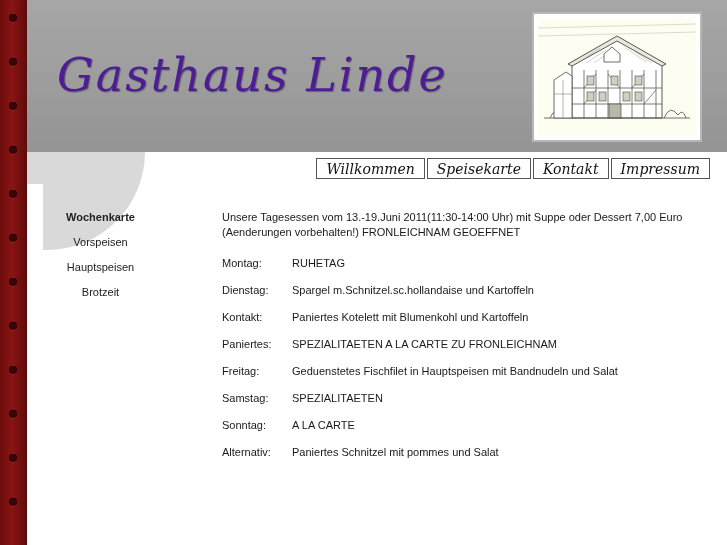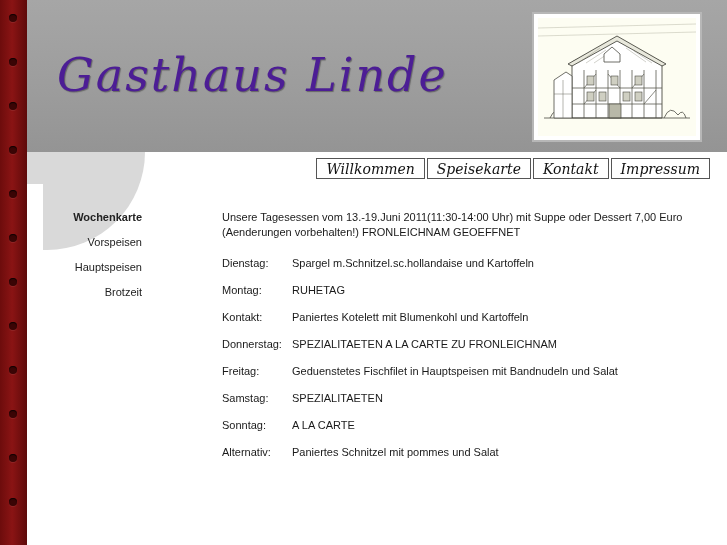--- a/index.html
+++ b/index.html
@@ -140,24 +140,24 @@
     position: absolute;
     left: 0;
     top: 0;
     width: 16px;
     height: 361px;
     background: #ffffff;
   }
 
   .sidebar {
     position: absolute;
-    left: 0;
+    left: 16px;
     top: 27px;
     width: 123px;
-    text-align: right;
+    text-align: center;
   }
   .side-item {
     display: block;
     font-size: 11px;
     color: #222222;
     padding: 0 8px 0 0;
     margin-bottom: 12px;
     line-height: 13px;
     cursor: pointer;
     text-decoration: none;
@@ -319,33 +319,33 @@
       <a class="side-item active">Wochenkarte</a>
       <a class="side-item">Vorspeisen</a>
       <a class="side-item">Hauptspeisen</a>
       <a class="side-item">Brotzeit</a>
     </div>
 
     <div class="main-col">
       <div class="intro">Unsere Tagesessen vom 13.-19.Juni 2011(11:30-14:00 Uhr) mit Suppe oder Dessert 7,00 Euro (Aenderungen vorbehalten!) FRONLEICHNAM GEOEFFNET</div>
 
       <div class="menu-row">
+        <div class="menu-day">Montag:</div>
+        <div class="menu-desc">RUHETAG</div>
+      </div>
+      <div class="menu-row">
         <div class="menu-day">Dienstag:</div>
         <div class="menu-desc">Spargel m.Schnitzel.sc.hollandaise und Kartoffeln</div>
       </div>
       <div class="menu-row">
-        <div class="menu-day">Montag:</div>
-        <div class="menu-desc">RUHETAG</div>
-      </div>
-      <div class="menu-row">
         <div class="menu-day">Kontakt:</div>
         <div class="menu-desc">Paniertes Kotelett mit Blumenkohl und Kartoffeln</div>
       </div>
       <div class="menu-row">
-        <div class="menu-day">Donnerstag:</div>
+        <div class="menu-day">Paniertes:</div>
         <div class="menu-desc">SPEZIALITAETEN A LA CARTE ZU FRONLEICHNAM</div>
       </div>
       <div class="menu-row">
         <div class="menu-day">Freitag:</div>
         <div class="menu-desc">Geduenstetes Fischfilet in Hauptspeisen mit Bandnudeln und Salat</div>
       </div>
       <div class="menu-row">
         <div class="menu-day">Samstag:</div>
         <div class="menu-desc">SPEZIALITAETEN</div>
       </div>

